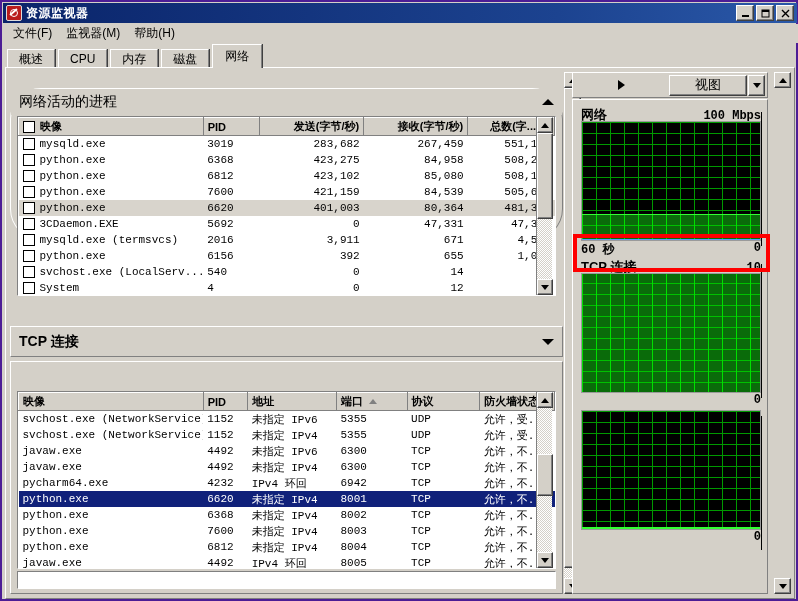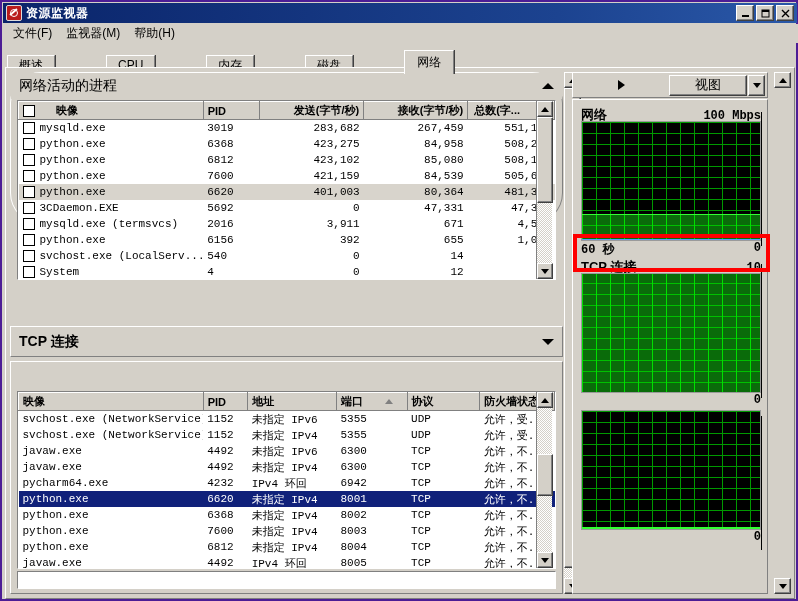--- a/index.html
+++ b/index.html
@@ -52,22 +52,22 @@
   .tbtn svg{display:block;}
   
   .menubar{
     position:absolute;left:1px;top:22px;width:794px;height:19px;
     background:#d4d0c8;display:flex;align-items:center;padding-left:6px;
     font-size:12px;
   }
   .menuitem{padding:2px 10px 2px 4px;cursor:default;white-space:nowrap;}
   
   .tabstrip{
-    position:absolute;left:5px;top:49px;width:788px;height:23px;
-    display:flex;align-items:flex-end;gap:48px;
+    position:absolute;left:5px;top:43px;width:788px;height:23px;
+    display:flex;align-items:flex-end;
   }
   .tab{
     height:19px;line-height:19px;padding:0 11px;margin-right:3px;
     background:#d4d0c8;
     border:1px solid #fff;border-right-color:#808080;border-bottom:none;
     box-shadow:1px 0 0 #404040;
     font-size:12px;white-space:nowrap;cursor:default;
     position:relative;top:1px;
   }
   .tab.active{
@@ -127,21 +127,21 @@
   table.tbl{border-collapse:collapse;width:100%;table-layout:fixed;font-size:11px;
             font-family:"Liberation Mono","DejaVu Sans Mono",monospace;}
   table.tbl th{
     background:#d4d0c8;height:17px;font-weight:bold;font-size:11px;
     border-right:1px solid #808080;
     border-top:1px solid #fff;border-bottom:1px solid #808080;border-left:1px solid #fff;
     padding:0 4px;text-align:left;white-space:nowrap;overflow:hidden;cursor:default;
     font-family:"Liberation Sans",sans-serif;
   }
   table.tbl th.num{text-align:right;}
-  table.tbl th .thin{display:flex;align-items:center;gap:16px;}
+  table.tbl th .thin{display:flex;align-items:center;}
   table.tbl th.num .thin{justify-content:flex-end;}
   table.tbl td{
     height:16px;padding:0 4px;white-space:nowrap;overflow:hidden;
     border:none;cursor:default;
   }
   table.tbl td.num{text-align:right;}
   tr.sel-soft td{background:#d8d4cc;}
   tr.sel-blue td{background:#10217a;color:#fff;}
   .cbx{
     display:inline-block;width:10px;height:10px;background:#fff;
@@ -289,21 +289,21 @@
     <div class="tab">内存</div>
     <div class="tab">磁盘</div>
     <div class="tab active">网络</div>
     <div class="tabfill"></div>
   </div>
 
   <div class="tabpage">
 
     <div class="leftcol">
 
-      <div class="group" style="top:0;width:553px;height:152px;border-radius:31px;">
+      <div class="group" style="top:16px;width:553px;height:152px;border-radius:31px;">
         <div class="ghead">
           <span class="ghead-title">网络活动的进程</span>
           <span class="chev up"></span>
         </div>
 
         <div class="grid" style="top:27px;height:180px;">
           <table class="tbl">
             <colgroup>
               <col style="width:183px">
                 <col style="width:56px">

